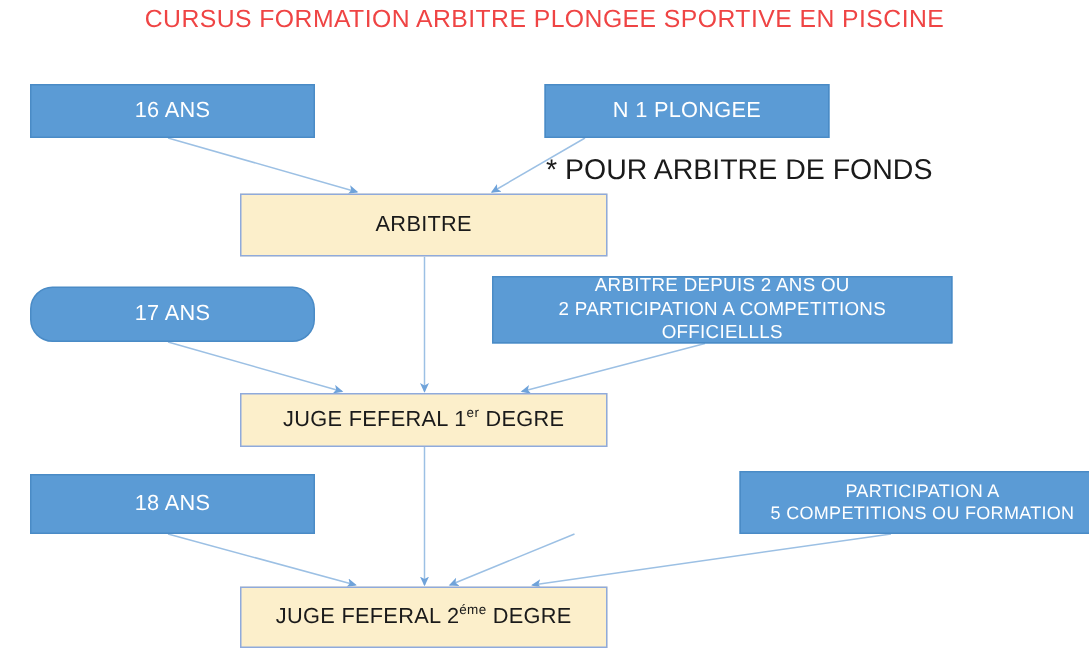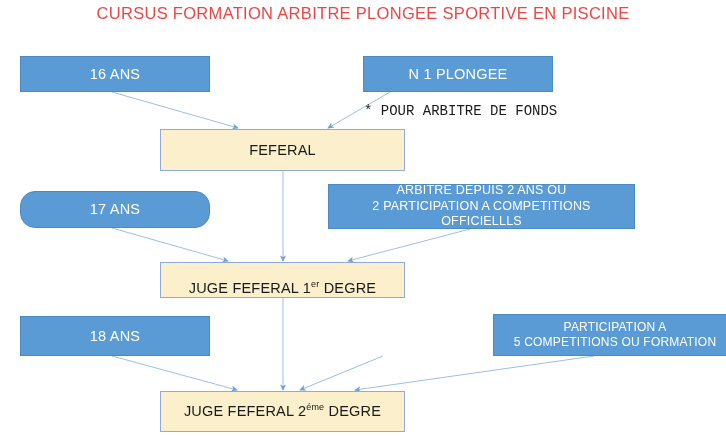--- a/index.html
+++ b/index.html
@@ -58,24 +58,23 @@
     width: 726px;
     text-align: center;
     font-size: 16.5px;
     color: #ef4444;
     letter-spacing: 0.3px;
   }
   #note-fonds {
     position: absolute;
     left: 364px;
     top: 103px;
-    font-size: 14px;
+    font-size: 19px;
     color: #1a1a1a;
     white-space: nowrap;
-    font-family: Liberation Mono, monospace;
   }
   sup {
     font-size: 0.62em;
     vertical-align: super;
     line-height: 0;
   }
 </style>
 </head>
 <body>
 
@@ -109,35 +108,35 @@
     <span class="node-label">16 ANS</span>
   </div>
 
   <div class="node node-blue" style="left:318px; top:56px; width:190px; height:36px; font-size:14.5px;margin-left:45px;">
     <span class="node-label">N 1 PLONGEE</span>
   </div>
 
   <div id="note-fonds">* POUR ARBITRE DE FONDS</div>
 
   <div class="node node-cream" style="left:160px; top:129px; width:245px; height:42px; font-size:14.5px;">
-    <span class="node-label">FEFERAL</span>
+    <span class="node-label">ARBITRE</span>
   </div>
 
   <div class="node node-blue" style="left:20px; top:191px; width:190px; height:37px; font-size:14.5px;border-radius:15px;">
     <span class="node-label">17 ANS</span>
   </div>
 
   <div class="node node-blue" style="left:328px; top:184px; width:307px; height:45px; font-size:12.5px;">
     <span class="node-label">
       <span>ARBITRE DEPUIS 2 ANS OU</span><br>
       <span>2 PARTICIPATION A COMPETITIONS OFFICIELLLS</span>
     </span>
   </div>
 
-  <div class="node node-cream" style="left:160px; top:262px; width:245px; height:36px; font-size:14.5px;align-items:flex-end;">
+  <div class="node node-cream" style="left:160px; top:262px; width:245px; height:36px; font-size:14.5px;">
     <span class="node-label"><span>JUGE FEFERAL 1</span><sup>er</sup><span> DEGRE</span></span>
   </div>
 
   <div class="node node-blue" style="left:20px; top:316px; width:190px; height:40px; font-size:14.5px;">
     <span class="node-label">18 ANS</span>
   </div>
 
 
   <div class="node node-blue" style="left:493px; top:314px; width:244px; height:42px; font-size:12px;">
     <span class="node-label">

